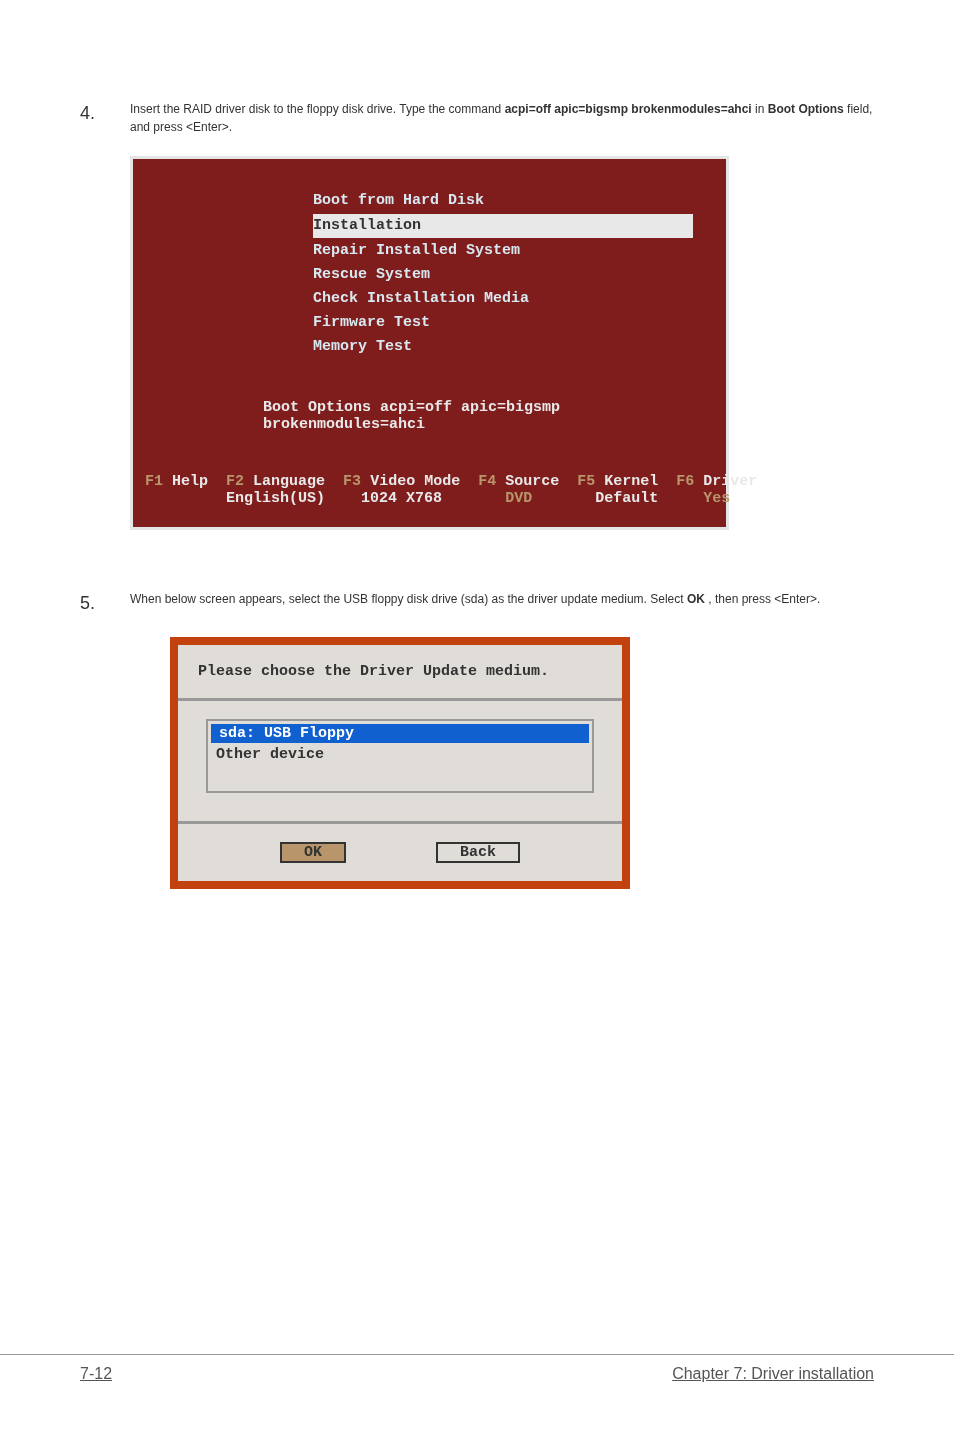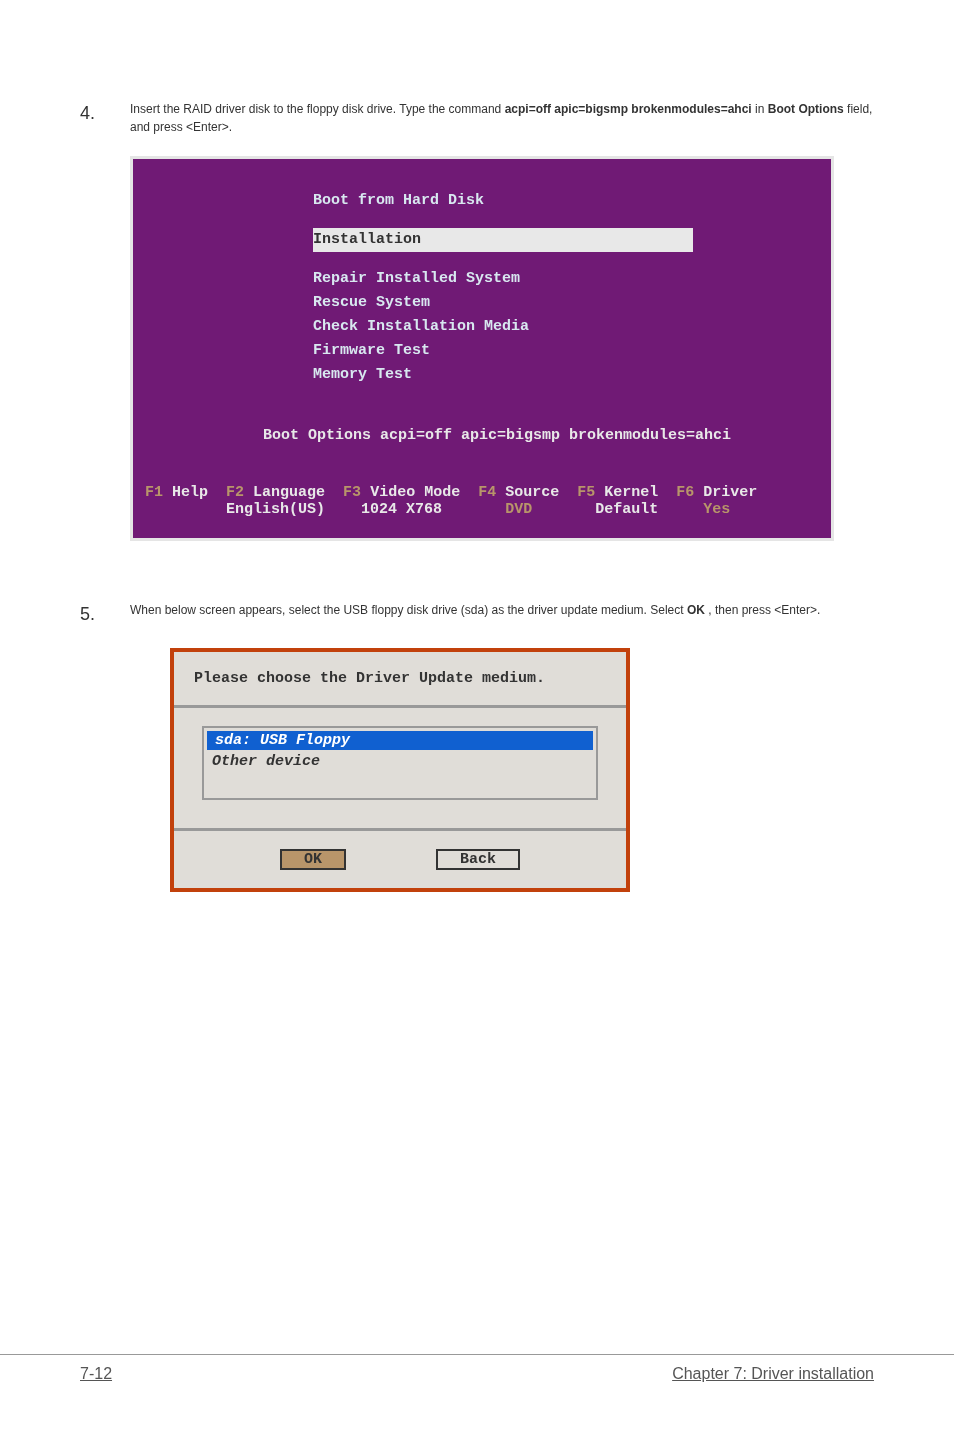--- a/index.html
+++ b/index.html
@@ -38,22 +38,22 @@
       font-size: 12px;
       line-height: 1.5;
     }
     
     .bold {
       font-weight: bold;
     }
     
     .boot-screen {
       margin: 20px 0 60px 50px;
-      width: 704px;
-      background: #701a75;
+      width: 599px;
+      background: #7f1d1d;
       font-family: "Courier New", monospace;
       font-size: 15px;
       padding: 30px 0 10px 0;
       color: #A8C4D8;
       font-weight: bold;
       border: 3px solid #e5e5e5;
     }
     
     .boot-menu {
       margin-left: 180px;
@@ -62,21 +62,21 @@
     
     .boot-item {
       color: #D8E8F0;
     }
     
     .boot-item.selected {
       background: #E8E8E8;
       color: #333;
       display: inline-block;
       padding: 0 30px 0 0;
-      margin: 15px 0;
+      margin: 1px 0;
     }
     
     .boot-item.selected-pad {
       width: 380px;
     }
     
     .boot-options {
       margin-top: 40px;
       margin-left: 130px;
       color: #E8E8E8;
@@ -113,37 +113,36 @@
       text-align: center;
     }
     
     .fvalue-gold {
       color: #B8956A;
     }
     
     .driver-dialog {
       margin: 20px 0 0 90px;
       width: 460px;
-      border: 4px solid #c2410c;
+      border: 8px solid #c2410c;
       background: #E0DDD8;
       font-family: "Courier New", monospace;
       font-weight: bold;
       font-size: 15px;
     }
     
     .dialog-title {
       padding: 18px 20px;
       color: #333;
       border-bottom: 3px solid #999;
     }
     
     .dialog-body {
       padding: 18px 28px 28px 28px;
       border-bottom: 3px solid #999;
-      font-style: italic;
     }
     
     .device-list {
       border: 2px solid #999;
       background: #E0DDD8;
       padding-bottom: 28px;
     }
     
     .device-item.selected-dev {
       background: #1060D0;

